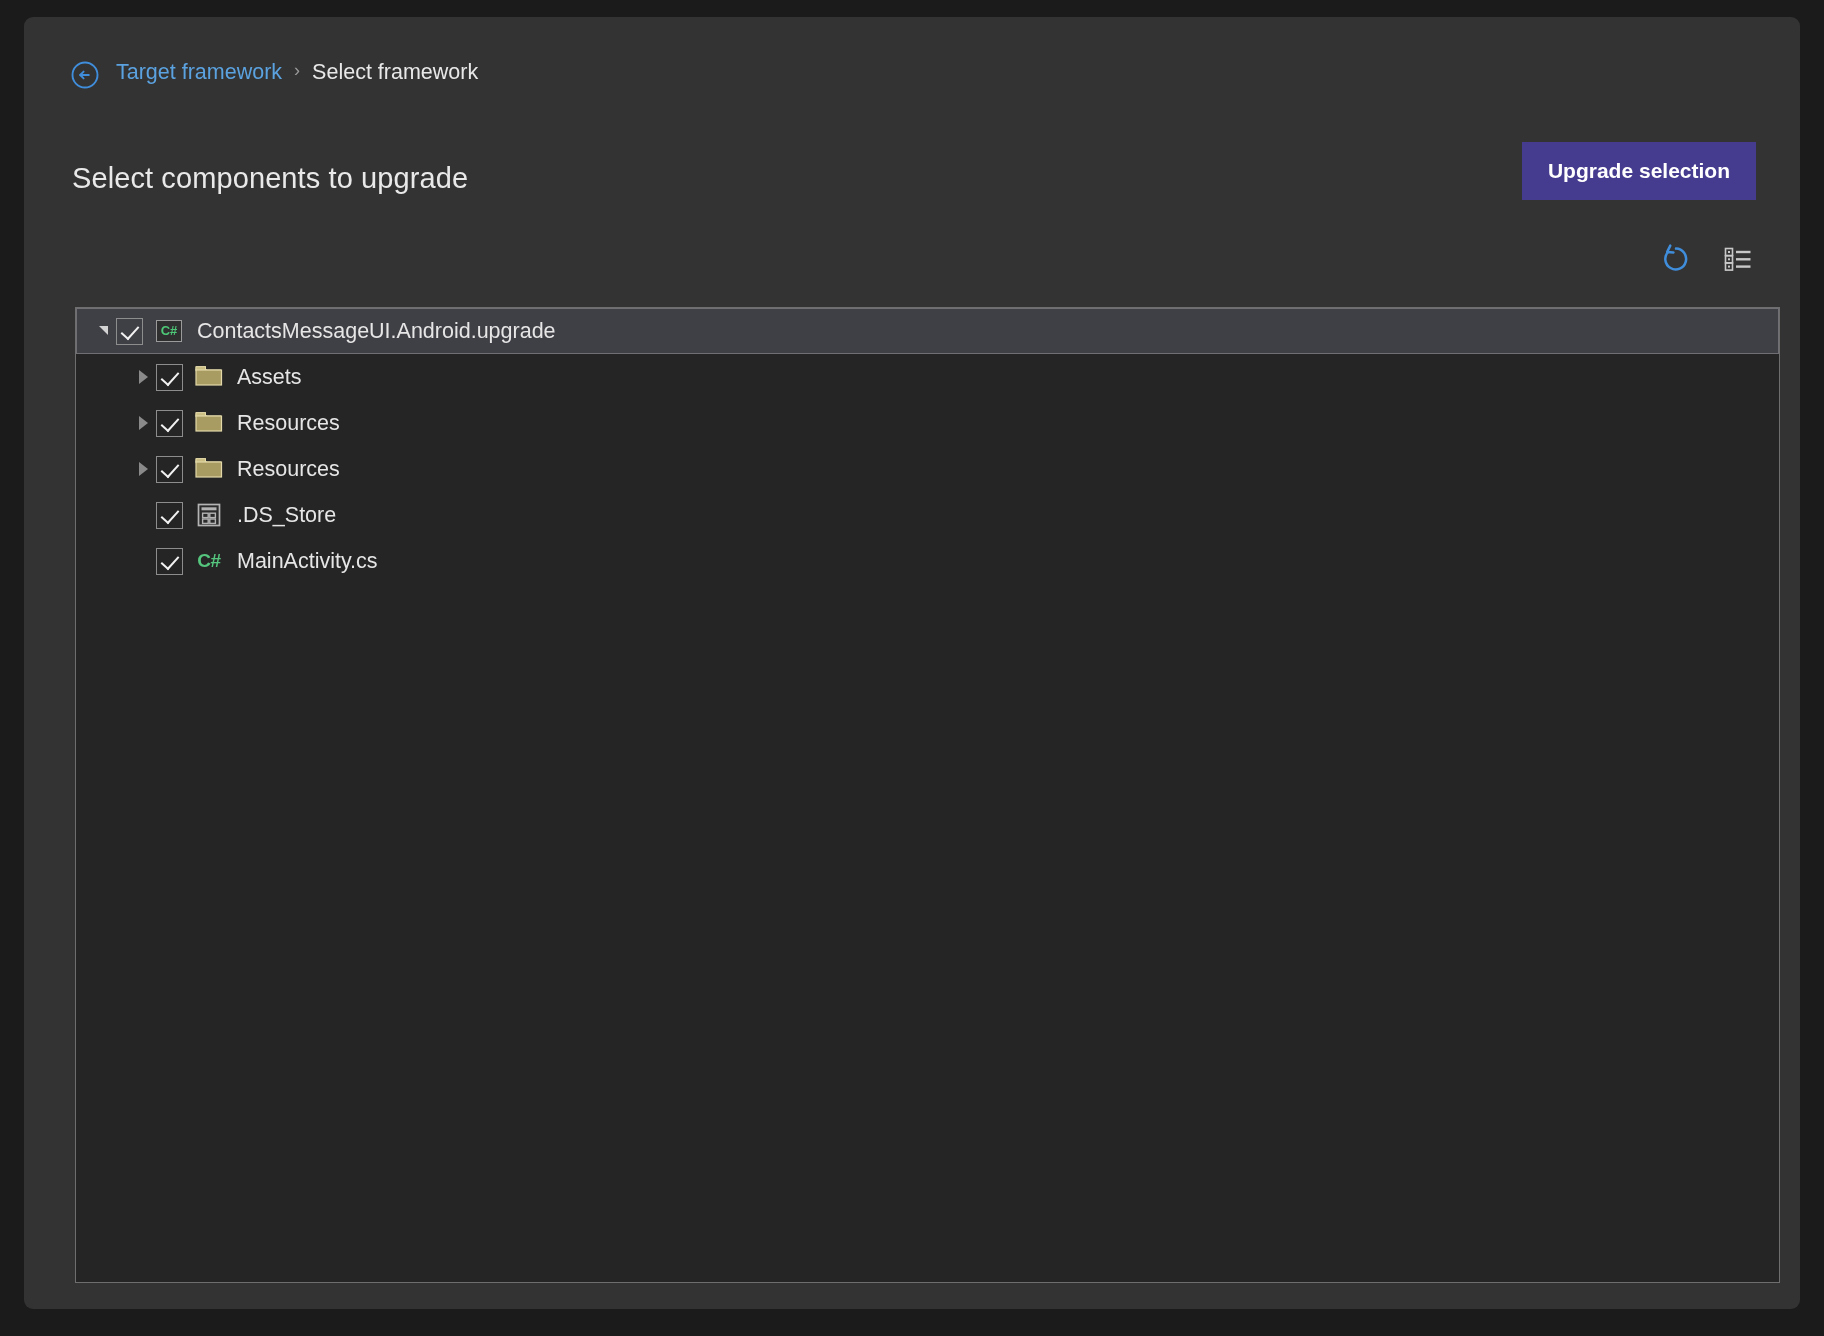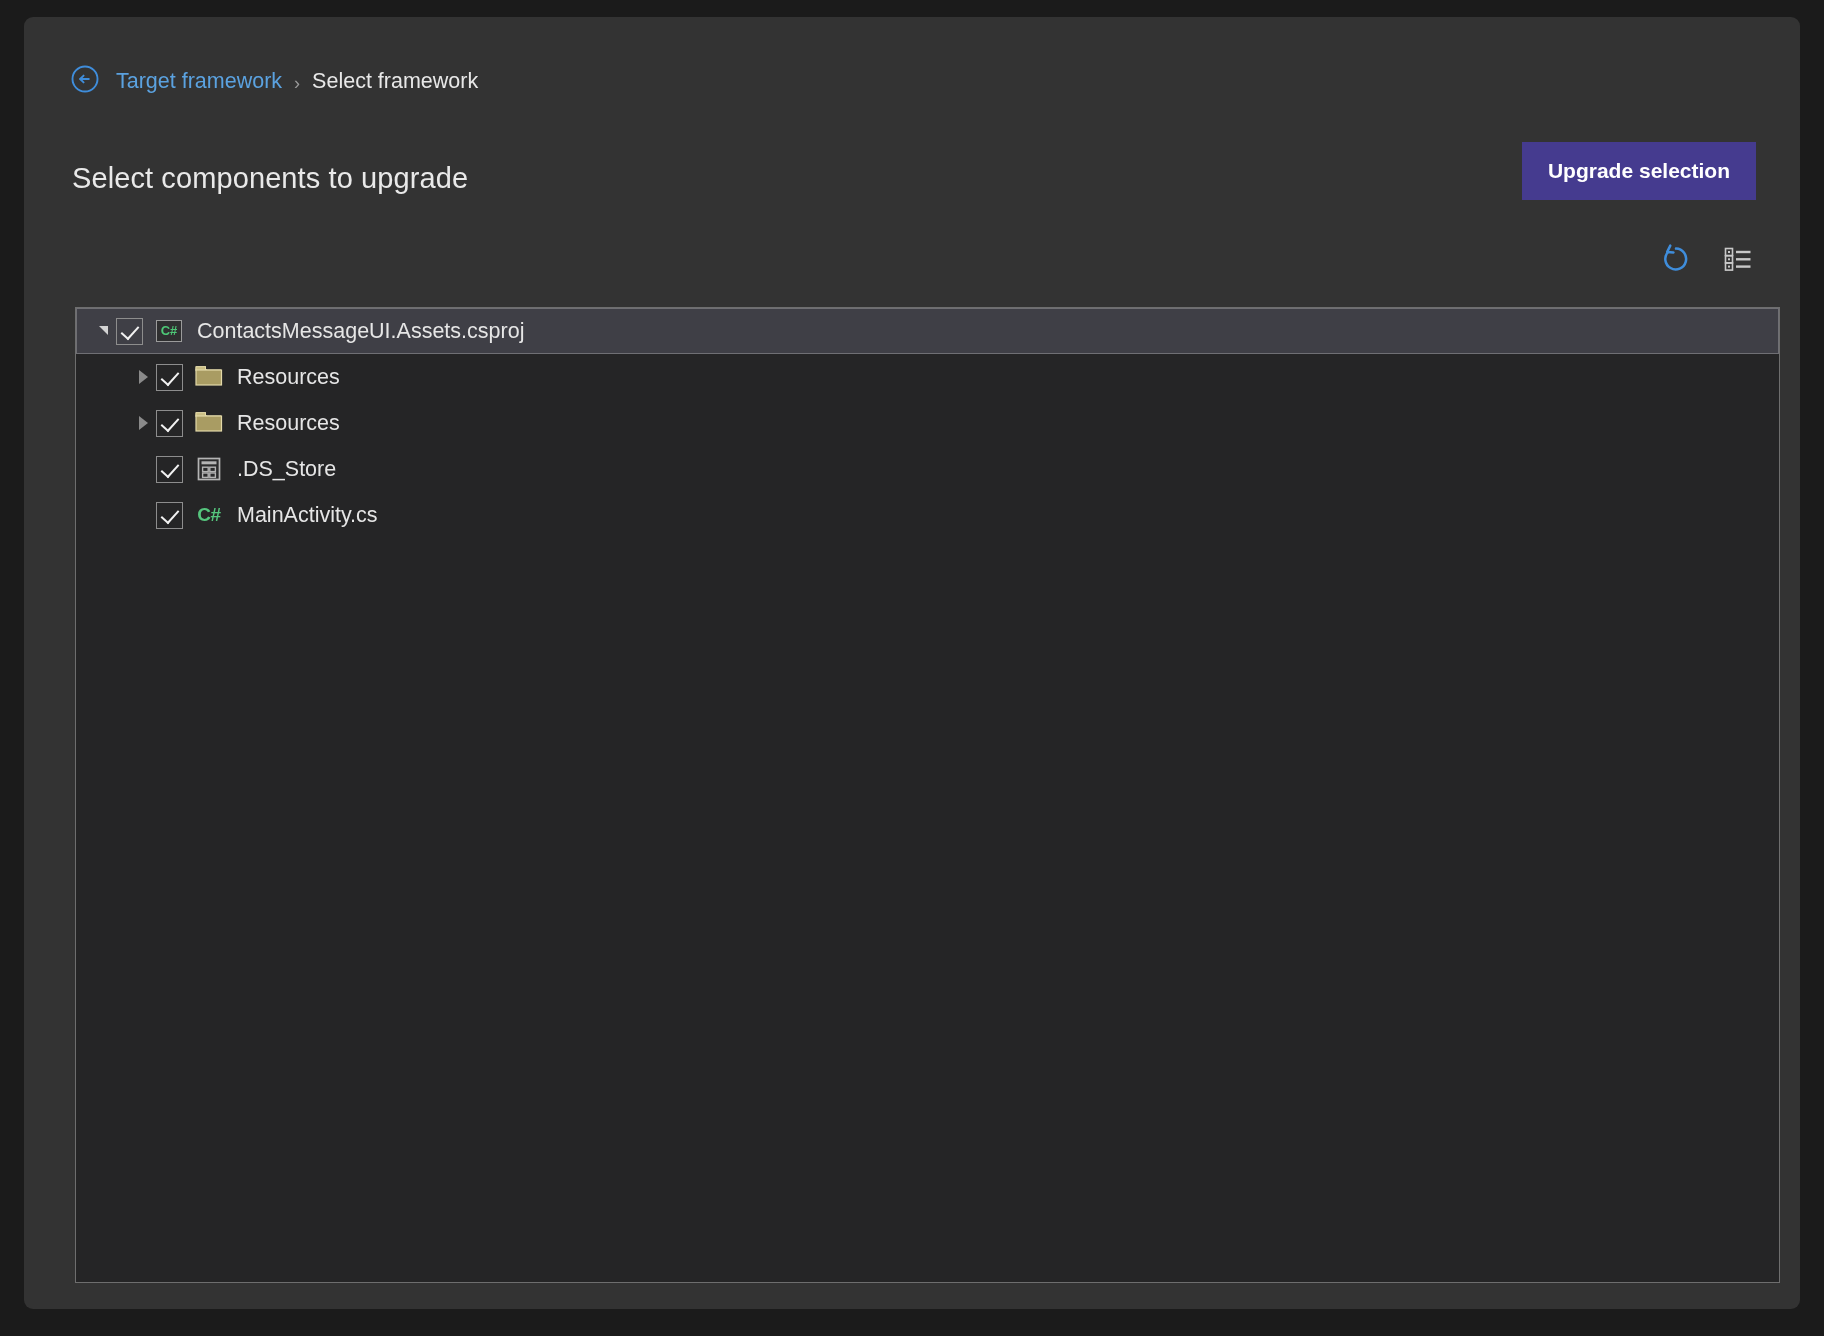--- a/index.html
+++ b/index.html
@@ -24,21 +24,21 @@
     width: 1776px; height: 1292px;
     background: #333333;
     border-radius: 9px;
     overflow: hidden;
   }
 
   
   .breadcrumb {
     position: absolute;
     left: 46px; top: 43px;
-    display: flex; align-items: flex-end;
+    display: flex; align-items: flex-start;
     height: 34px;
     gap: 0px;
   }
   .back-btn {
     width: 30px; height: 30px;
     display: flex; align-items: center; justify-content: center;
     cursor: pointer;
     flex: 0 0 auto;
   }
   .back-btn svg { display: block; }
@@ -253,21 +253,36 @@
       <div id="tree-rows">
           <div class="tree-row selected">
             <span class="indent" style="width: 14px;"></span>
             <span class="expander">
               <span class="tri-expanded"></span>
             </span>
             <span class="cbx"></span>
             <span class="icon-wrap">
               <span class="icon-csproj">C#</span>
             </span>
-            <span class="node-label">ContactsMessageUI.Assets.csproj</span>
+            <span class="node-label">ContactsMessageUI.Android.upgrade</span>
+          </div>
+          <div class="tree-row">
+            <span class="indent" style="width: 54px;"></span>
+            <span class="expander">
+              <span class="tri-collapsed"></span>
+            </span>
+            <span class="cbx"></span>
+            <span class="icon-wrap">
+              <svg width="30" height="26" viewBox="0 0 30 26">
+                <path d="M2 6 L2 3.2 L10.5 3.2 L12.6 6 L27 6 L27 6" fill="#cbbf86" stroke="#e3d9a8" stroke-width="1"></path>
+                <rect x="2" y="2.6" width="9.5" height="4" fill="#cbbf86" stroke="#e3d9a8" stroke-width="1"></rect>
+                <rect x="2" y="6" width="25.5" height="15" fill="#a99c63" stroke="#e3d9a8" stroke-width="1.2"></rect>
+              </svg>
+            </span>
+            <span class="node-label">Assets</span>
           </div>
           <div class="tree-row">
             <span class="indent" style="width: 54px;"></span>
             <span class="expander">
               <span class="tri-collapsed"></span>
             </span>
             <span class="cbx"></span>
             <span class="icon-wrap">
               <svg width="30" height="26" viewBox="0 0 30 26">
                 <path d="M2 6 L2 3.2 L10.5 3.2 L12.6 6 L27 6 L27 6" fill="#cbbf86" stroke="#e3d9a8" stroke-width="1"></path>

